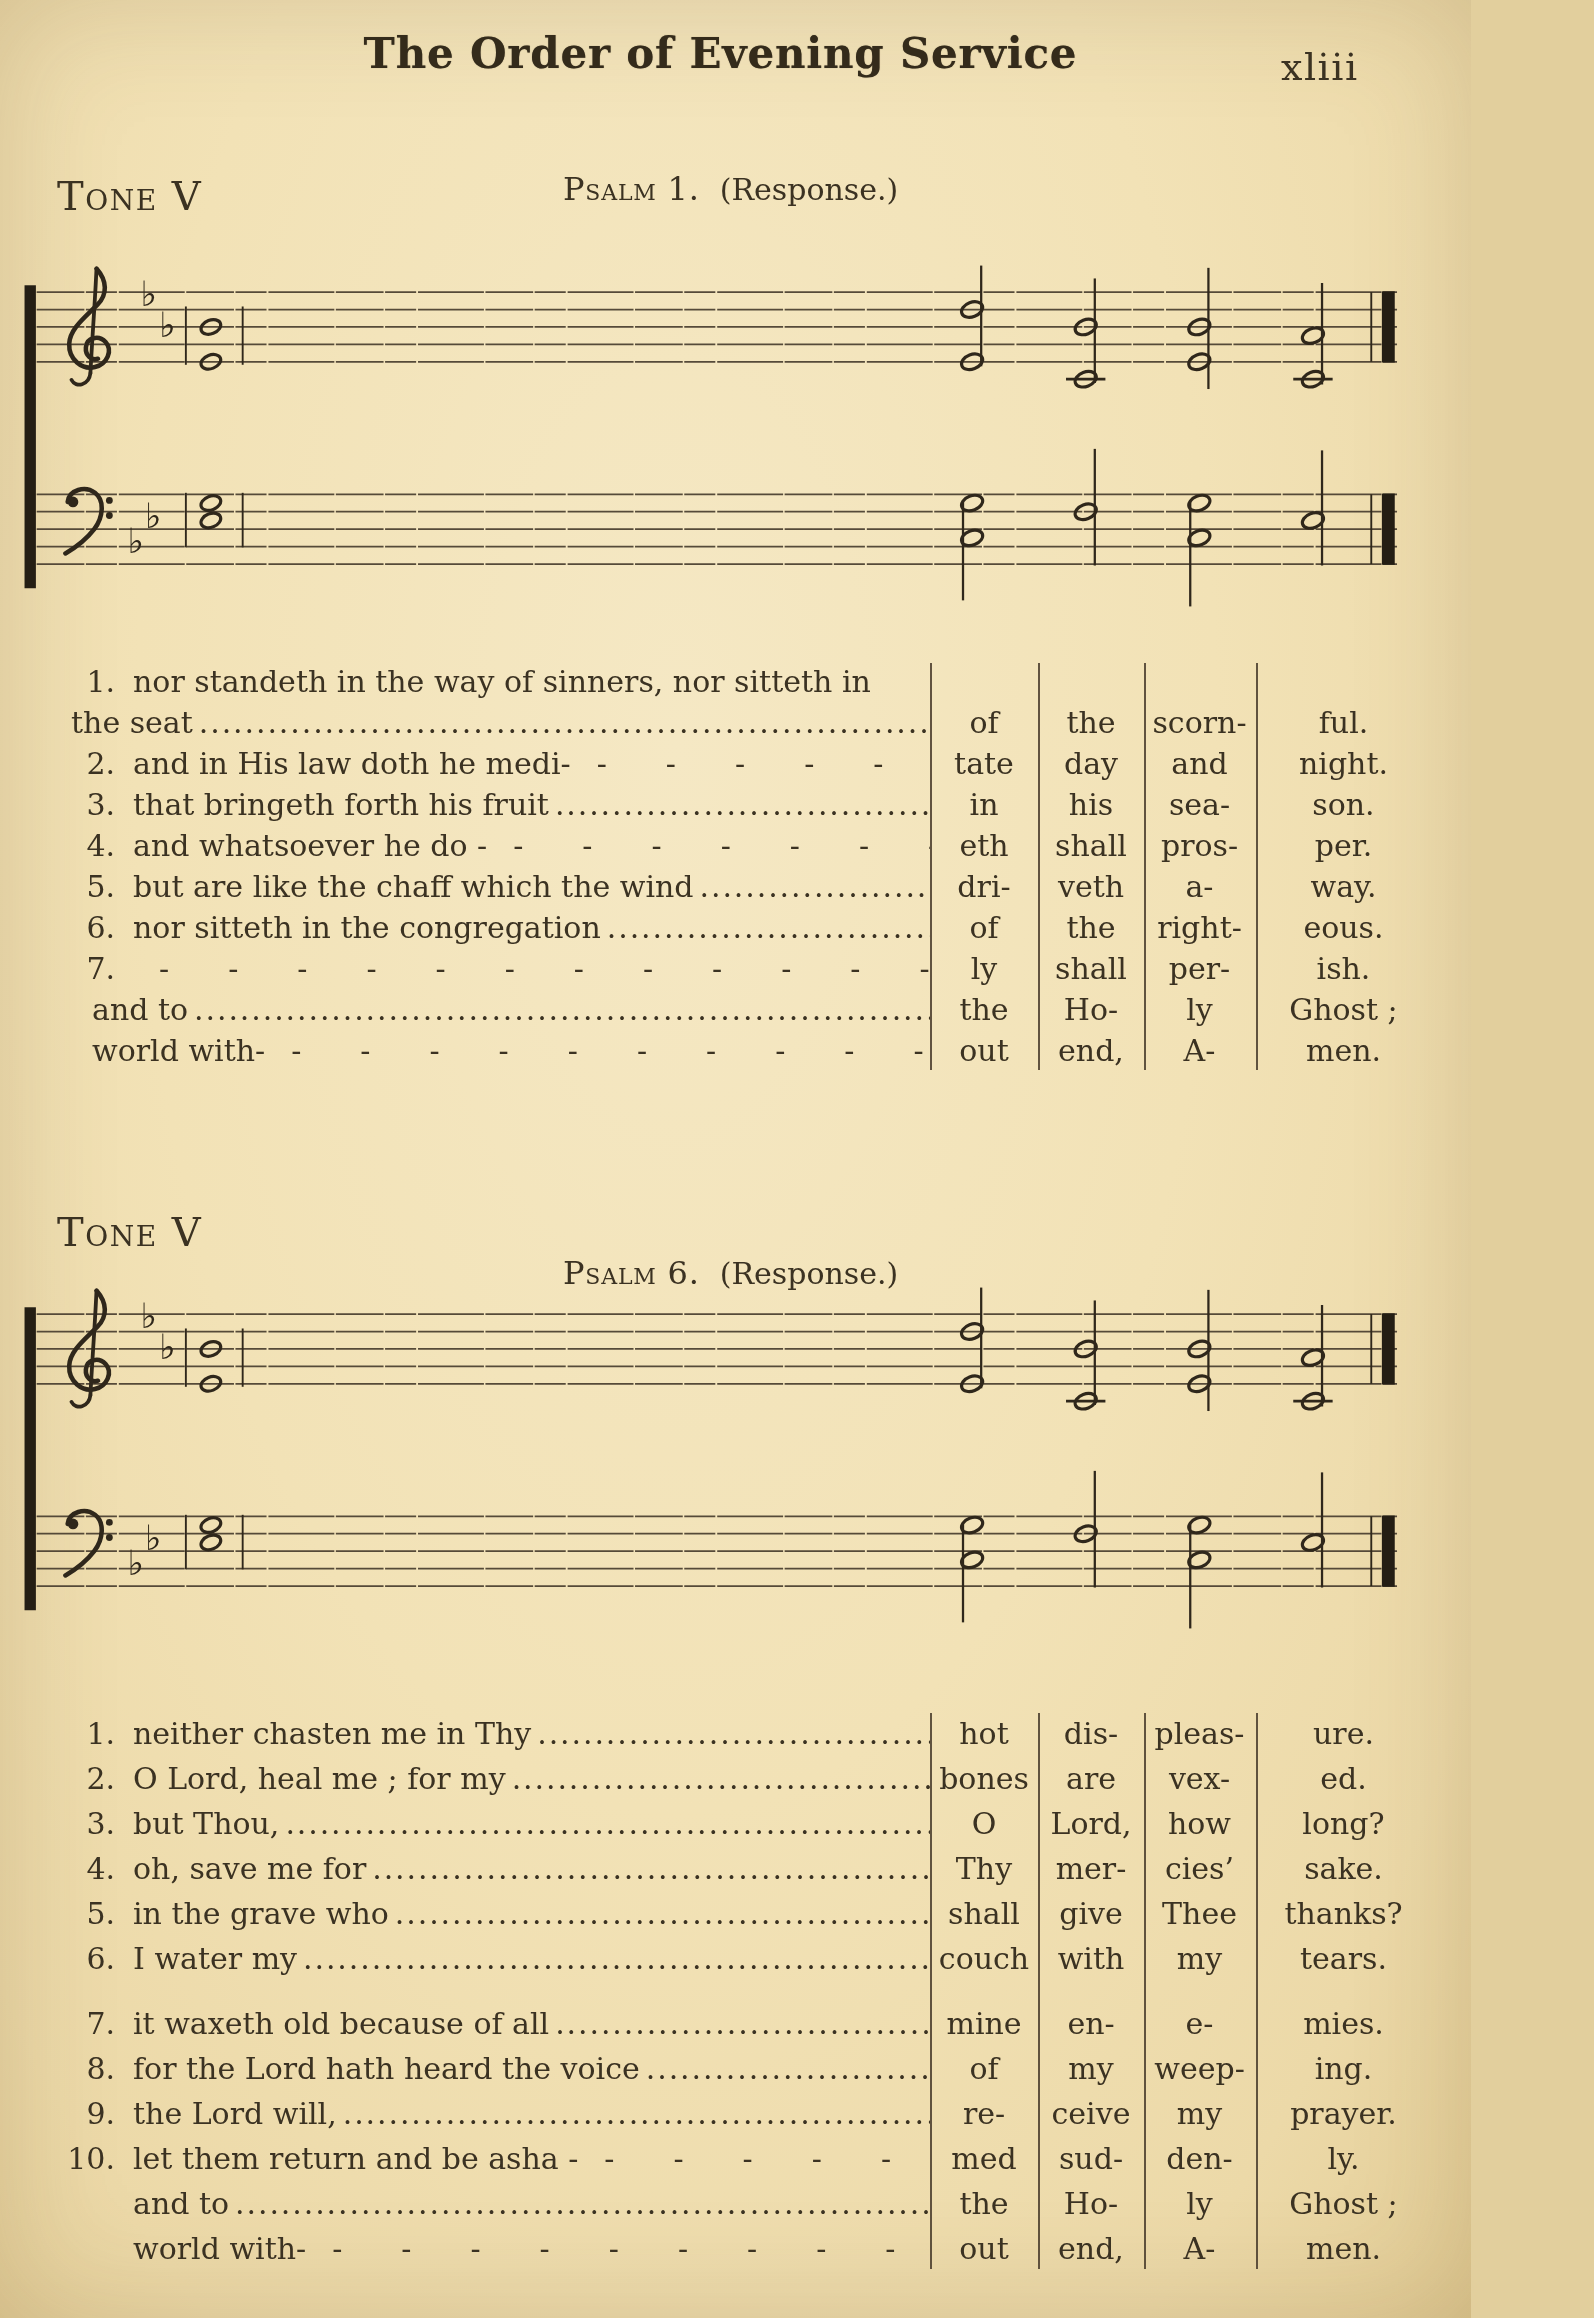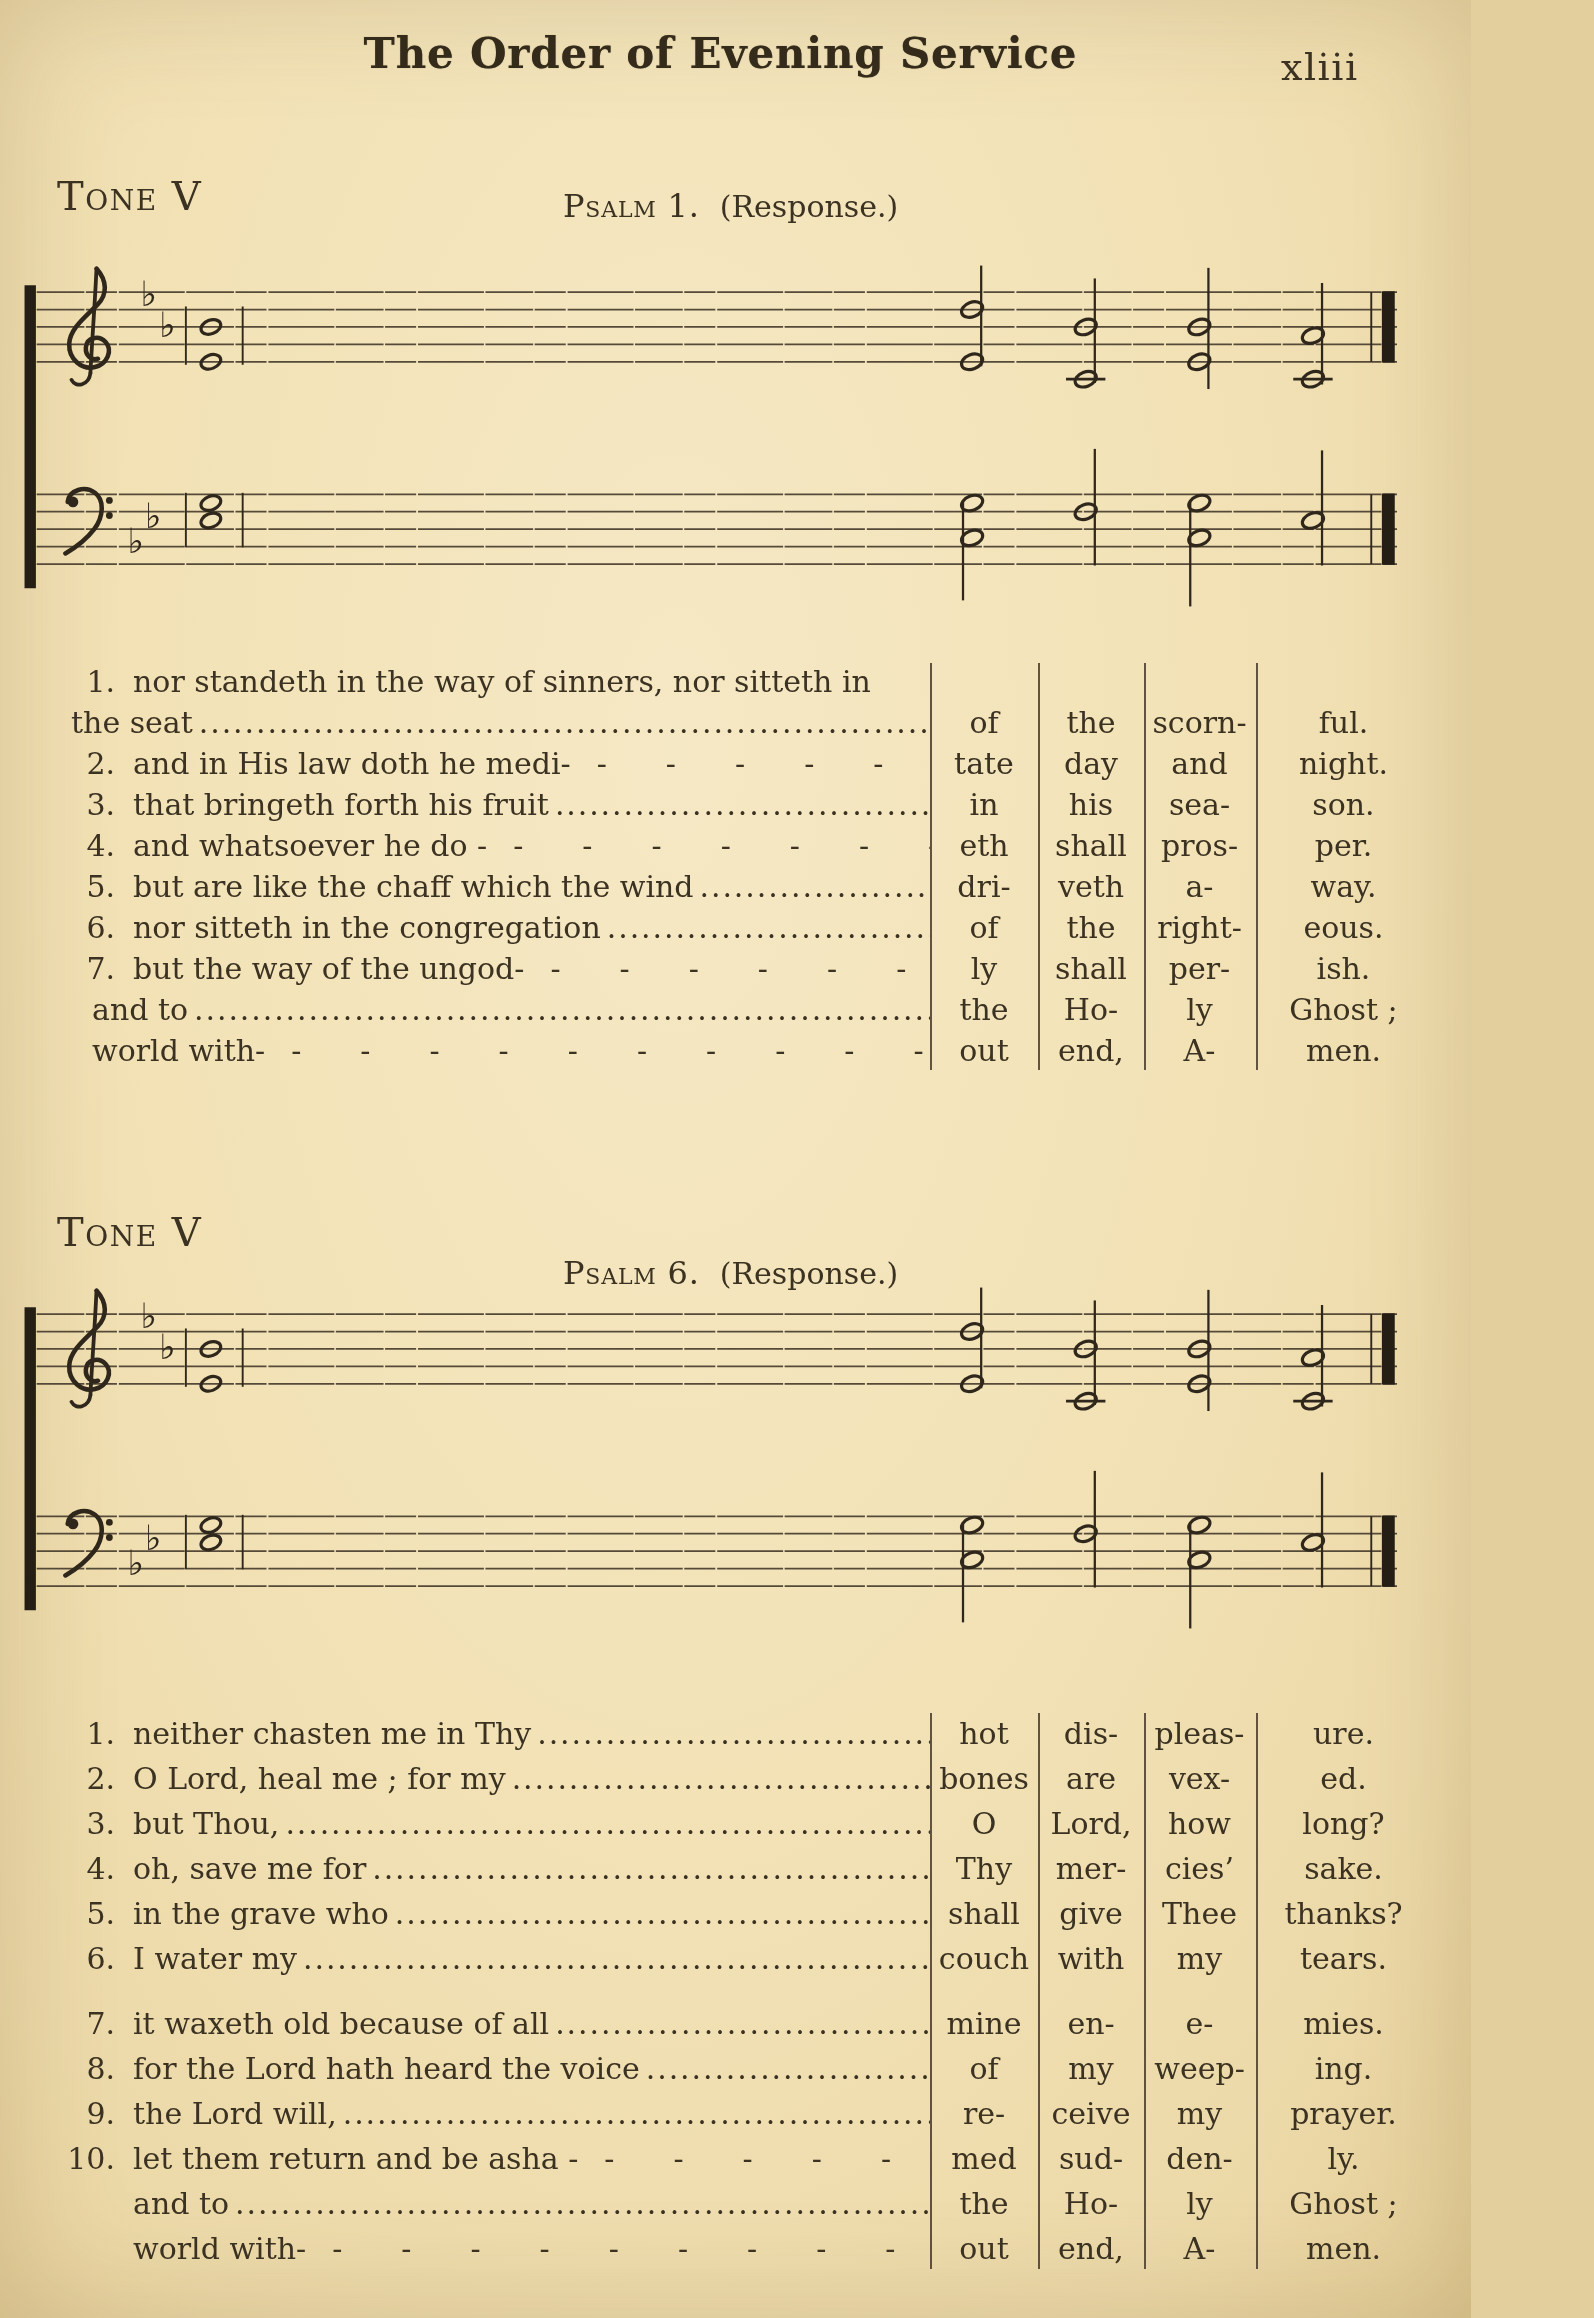--- a/index.html
+++ b/index.html
@@ -29,21 +29,21 @@
   }
 
   
   .tone-label{
     position:absolute;left:57px;
     font-variant:small-caps;font-size:40px;letter-spacing:1.5px;
   }
   .psalm-cap{position:absolute;left:563px;font-size:32px;white-space:nowrap;}
   .psalm-cap .psalm{font-variant:small-caps;letter-spacing:0.8px;margin-right:20px;}
   .psalm-cap .resp{font-size:30px;}
-  .s1 .tone-label{top:173px;} .s1 .psalm-cap{top:187px;}
+  .s1 .tone-label{top:173px;} .s1 .psalm-cap{top:170px;}
   .s2 .tone-label{top:1209px;} .s2 .psalm-cap{top:1206px;margin-top:48px;}
 
   
   .chant-svg{position:absolute;left:21px;width:1425px;height:356px;}
   #chant-1{top:258px;}
   #chant-2{top:1280px;}
 
   
   .chant-table{position:absolute;left:45px;width:1388px;font-size:30px;}
   #table-1{top:661px;height:409px;}
@@ -224,21 +224,20 @@
             <span class="filler dots">............................................................................................................................................................................................................................</span>
           </div>
           <span class="cell c1">of</span>
           <span class="cell c2">the</span>
           <span class="cell c3">right-</span>
           <span class="cell c4">eous.</span>
         </div>
         <div class="row">
           <div class="textcol">
             <span class="num">7.</span>
-            <span class="lead">but the way of the ungod-</span>
             <span class="filler dashes">----------------------------------------</span>
           </div>
           <span class="cell c1">ly</span>
           <span class="cell c2">shall</span>
           <span class="cell c3">per-</span>
           <span class="cell c4">ish.</span>
         </div>
         <div class="row flush">
           <div class="textcol">
             <span class="num"></span>

